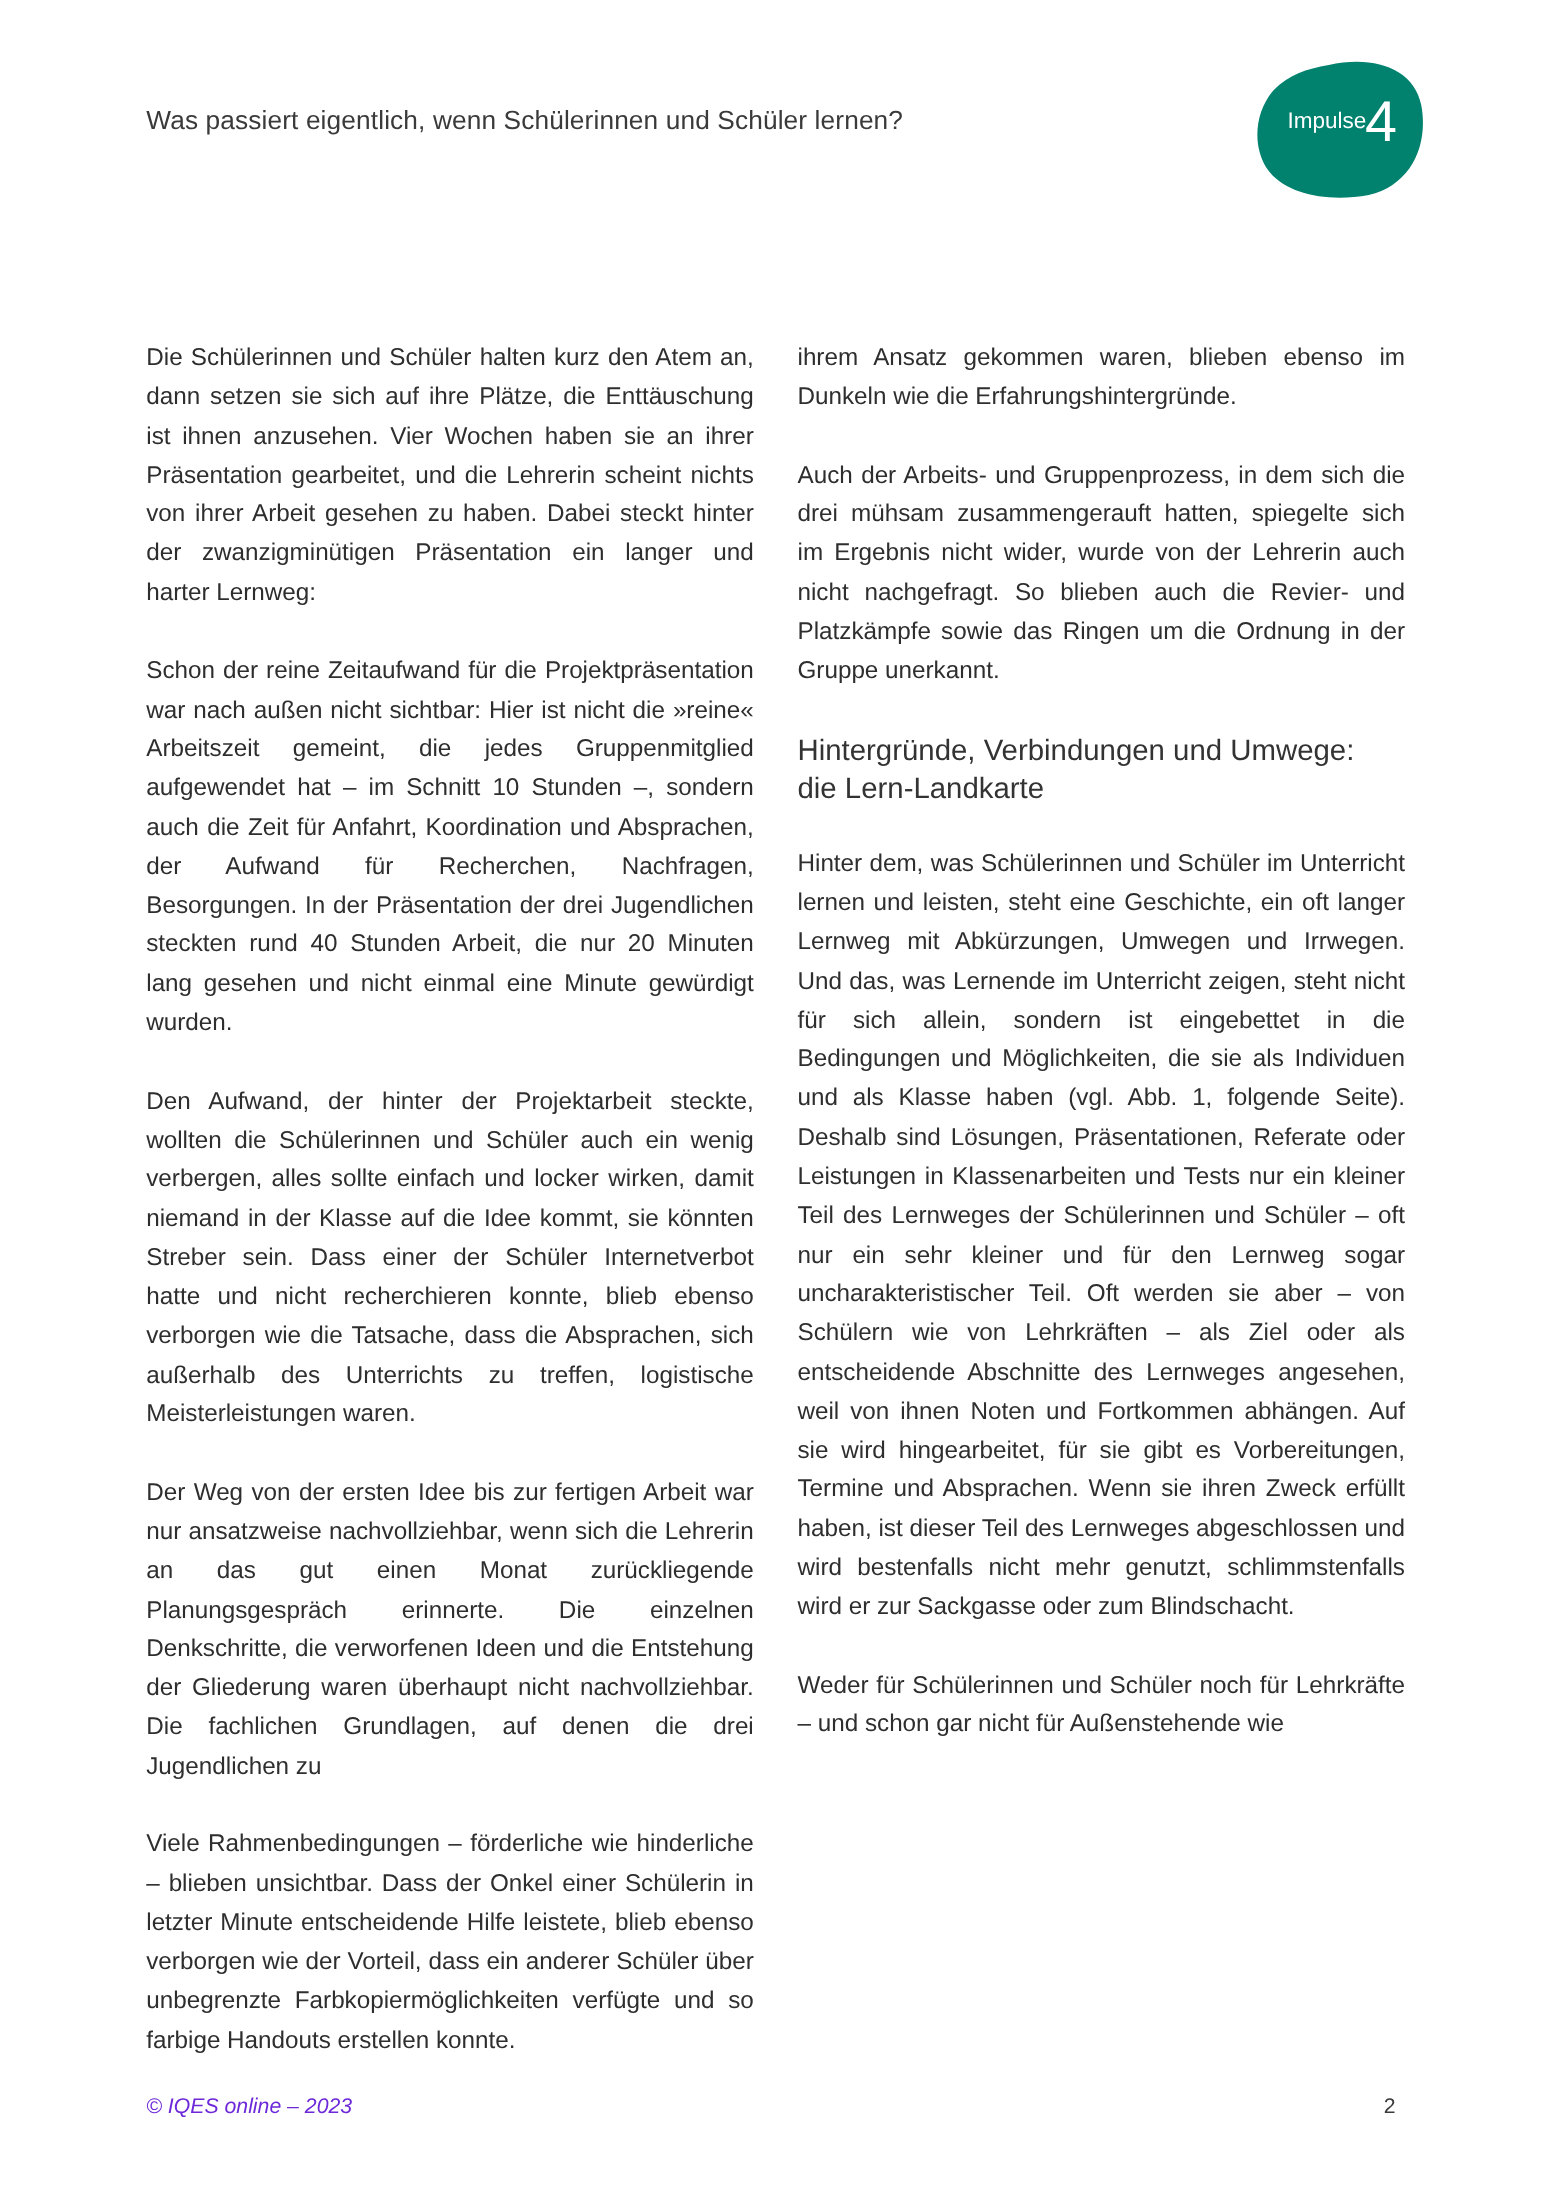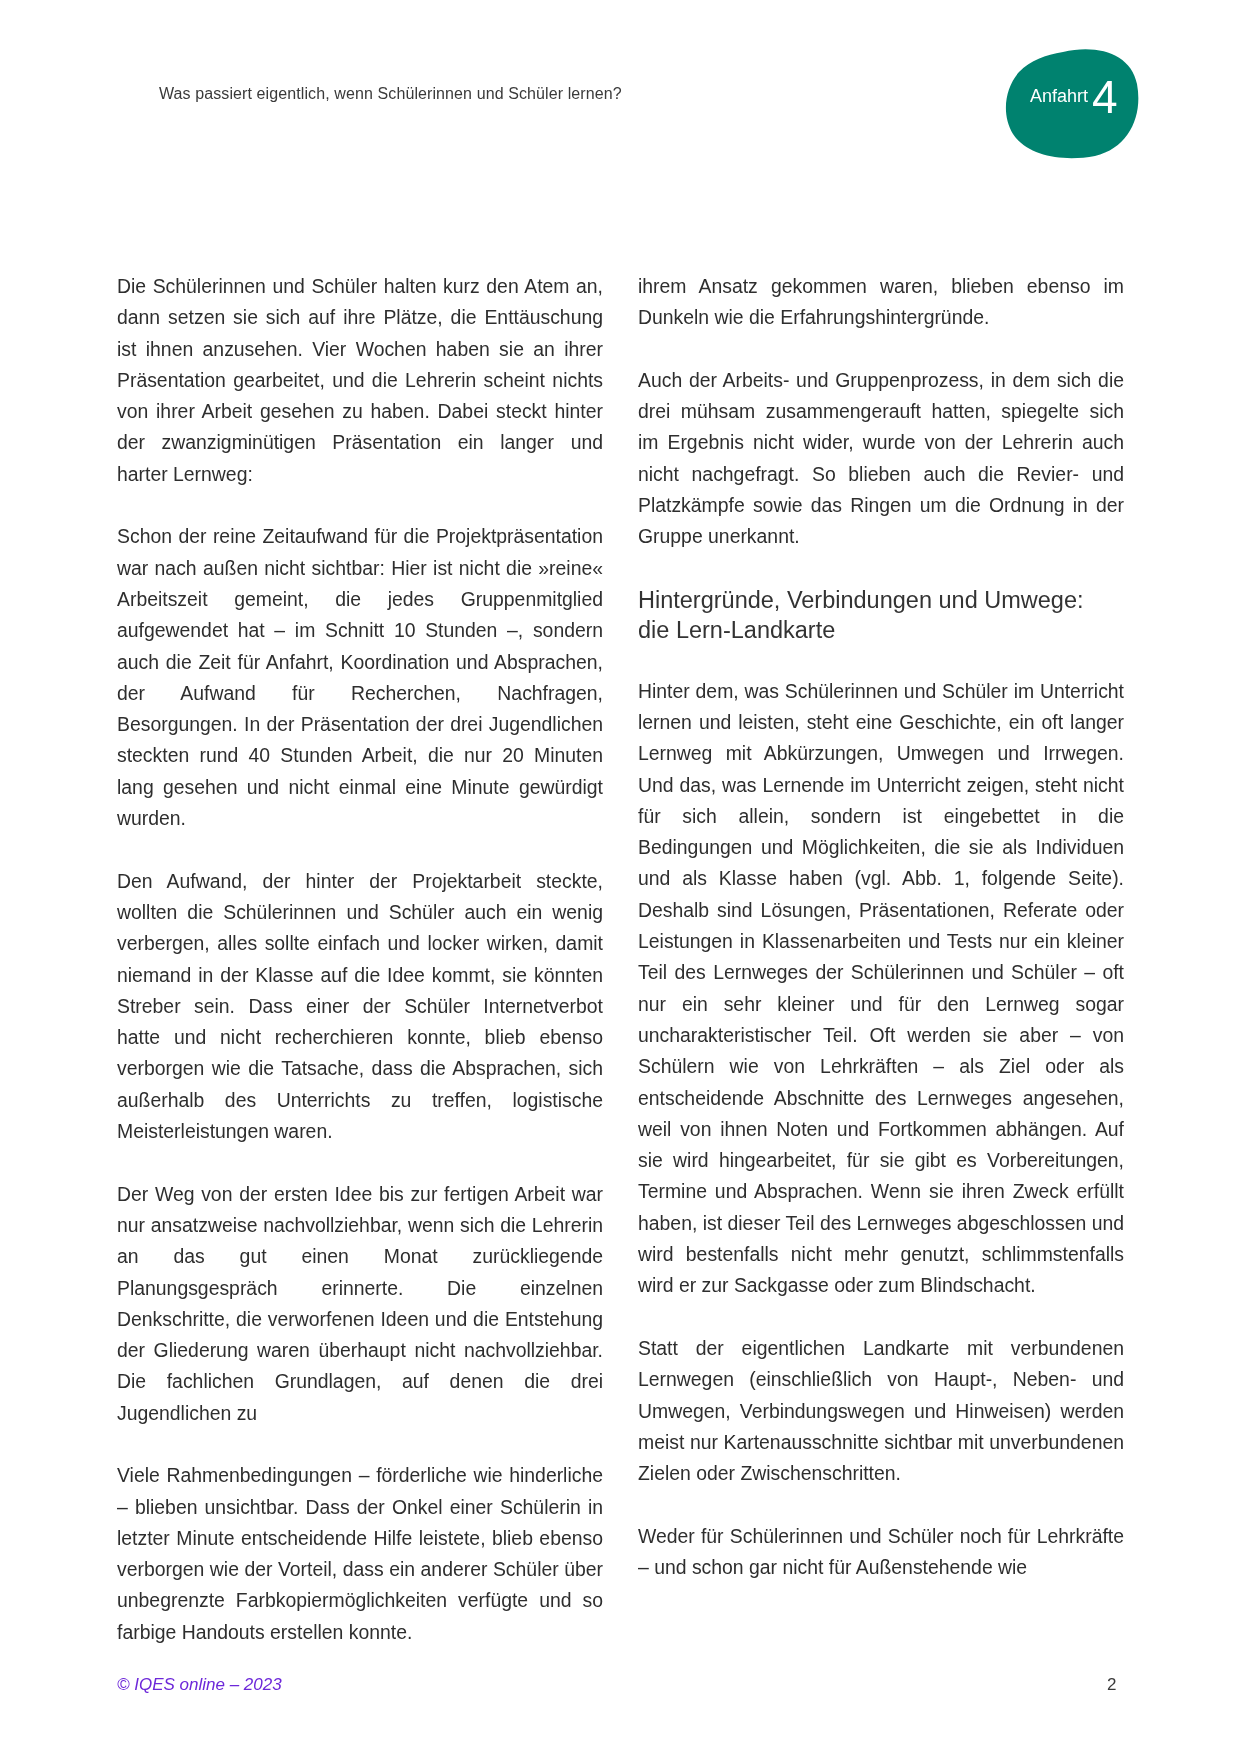--- a/index.html
+++ b/index.html
@@ -1,18 +1,18 @@
 <!DOCTYPE html>
 <html><head>
 <meta charset="utf-8">
 <style>
   html, body { margin: 0; padding: 0; background: #ffffff; }
   body { width: 1240px; height: 1754px; position: relative; overflow: hidden;
          font-family: "Liberation Sans", "DejaVu Sans", sans-serif; color: #2b2b2b; }
-  .running-head { position: absolute; left: 117px; top: 85px; font-size: 16px; color: #3a3a3a; letter-spacing: 0.1px; margin-left: 42px; }
+  .running-head { position: absolute; left: 117px; top: 85px; font-size: 21px; color: #3a3a3a; letter-spacing: 0.1px; }
   .badge { position: absolute; left: 1003px; top: 48px; width: 140px; height: 112px; }
   .badge svg { position: absolute; left: 0; top: 0; }
   .badge-label { position: absolute; left: 27px; top: 38px; font-size: 18px; color: #ffffff; font-weight: 300; }
   .badge-number { position: absolute; left: 89px; top: 26px; font-size: 46px; color: #ffffff; font-weight: 300; line-height: 1; }
   .column { position: absolute; top: 271px; width: 486px; font-size: 19.4px; line-height: 31.3px; color: #2e2e2e; }
   .col-left { left: 117px; }
   .col-right { left: 638px; }
   .column p { margin: 0 0 31.3px 0; text-align: justify; hyphens: manual; }
   .section-heading { font-size: 23.5px; line-height: 30px; color: #333; margin: 32px 0 31px 0; font-weight: 400; }
   .footer-left { position: absolute; left: 117px; top: 1675px; font-size: 17px; color: #6d28d9; font-style: italic; }
@@ -20,38 +20,37 @@
 </style>
 </head>
 <body>
 
 <div class="running-head">Was passiert eigentlich, wenn Schülerinnen und Schüler lernen?</div>
 
 <div class="badge">
   <svg width="140" height="112" viewBox="0 0 140 112">
     <path d="M60 4 C95 -4 128 6 134 36 C140 68 126 100 92 108 C60 114 24 108 10 86 C-2 66 2 40 16 24 C28 12 42 7 60 4 Z" fill="#00826f"></path>
   </svg>
-  <span class="badge-label">Anfahrt</span>
+  <span class="badge-label">Impulse</span>
   <span class="badge-number">4</span>
 </div>
 
 <div class="column col-left">
   <p>Die Schülerinnen und Schüler halten kurz den Atem an, dann setzen sie sich auf ihre Plätze, die Enttäuschung ist ihnen anzusehen. Vier Wochen haben sie an ihrer Präsentation gearbeitet, und die Lehrerin scheint nichts von ihrer Arbeit gesehen zu haben. Dabei steckt hinter der zwanzigminütigen Präsentation ein langer und harter Lernweg:</p>
   <p>Schon der reine Zeitaufwand für die Projektpräsentation war nach außen nicht sichtbar: Hier ist nicht die »reine« Arbeitszeit gemeint, die jedes Gruppenmitglied aufgewendet hat – im Schnitt 10 Stunden –, sondern auch die Zeit für Anfahrt, Koordination und Absprachen, der Aufwand für Recherchen, Nachfragen, Besorgungen. In der Präsentation der drei Jugendlichen steckten rund 40 Stunden Arbeit, die nur 20 Minuten lang gesehen und nicht einmal eine Minute gewürdigt wurden.</p>
   <p>Den Aufwand, der hinter der Projektarbeit steckte, wollten die Schülerinnen und Schüler auch ein wenig verbergen, alles sollte einfach und locker wirken, damit niemand in der Klasse auf die Idee kommt, sie könnten Streber sein. Dass einer der Schüler Internetverbot hatte und nicht recherchieren konnte, blieb ebenso verborgen wie die Tatsache, dass die Absprachen, sich außerhalb des Unterrichts zu treffen, logistische Meisterleistungen waren.</p>
   <p>Der Weg von der ersten Idee bis zur fertigen Arbeit war nur ansatzweise nachvollziehbar, wenn sich die Lehrerin an das gut einen Monat zurückliegende Planungsgespräch erinnerte. Die einzelnen Denkschritte, die verworfenen Ideen und die Entstehung der Gliederung waren überhaupt nicht nachvollziehbar. Die fachlichen Grundlagen, auf denen die drei Jugendlichen zu</p>
   <p>Viele Rahmenbedingungen – förderliche wie hinderliche – blieben unsichtbar. Dass der Onkel einer Schülerin in letzter Minute entscheidende Hilfe leistete, blieb ebenso verborgen wie der Vorteil, dass ein anderer Schüler über unbegrenzte Farbkopiermöglichkeiten verfügte und so farbige Handouts erstellen konnte.</p>
 </div>
 
 <div class="column col-right">
   <p>ihrem Ansatz gekommen waren, blieben ebenso im Dunkeln wie die Erfahrungshintergründe.</p>
   <p>Auch der Arbeits- und Gruppenprozess, in dem sich die drei mühsam zusammengerauft hatten, spiegelte sich im Ergebnis nicht wider, wurde von der Lehrerin auch nicht nachgefragt. So blieben auch die Revier- und Platzkämpfe sowie das Ringen um die Ordnung in der Gruppe unerkannt.</p>
   <div class="section-heading">
     <div>Hintergründe, Verbindungen und Umwege:</div>
     <div>die Lern-Landkarte</div>
   </div>
   <p>Hinter dem, was Schülerinnen und Schüler im Unterricht lernen und leisten, steht eine Geschichte, ein oft langer Lernweg mit Abkürzungen, Umwegen und Irrwegen. Und das, was Lernende im Unterricht zeigen, steht nicht für sich allein, sondern ist eingebettet in die Bedingungen und Möglichkeiten, die sie als Individuen und als Klasse haben (vgl. Abb. 1, folgende Seite). Deshalb sind Lösungen, Präsentationen, Referate oder Leistungen in Klassenarbeiten und Tests nur ein kleiner Teil des Lernweges der Schülerinnen und Schüler – oft nur ein sehr kleiner und für den Lernweg sogar uncharakteristischer Teil. Oft werden sie aber – von Schülern wie von Lehrkräften – als Ziel oder als entscheidende Abschnitte des Lernweges angesehen, weil von ihnen Noten und Fortkommen abhängen. Auf sie wird hingearbeitet, für sie gibt es Vorbereitungen, Termine und Absprachen. Wenn sie ihren Zweck erfüllt haben, ist dieser Teil des Lernweges abgeschlossen und wird bestenfalls nicht mehr genutzt, schlimmstenfalls wird er zur Sackgasse oder zum Blindschacht.</p>
-  <p>Statt der eigentlichen Landkarte mit verbundenen Lernwegen (einschließlich von Haupt-, Neben- und Umwegen, Verbindungswegen und Hinweisen) werden meist nur Kartenausschnitte sichtbar mit unverbundenen Zielen oder Zwischenschritten.</p>
   <p>Weder für Schülerinnen und Schüler noch für Lehrkräfte – und schon gar nicht für Außenstehende wie</p>
 </div>
 
 <div class="footer-left">© IQES online – 2023</div>
 <div class="footer-right">2</div>
 
 </body></html>

